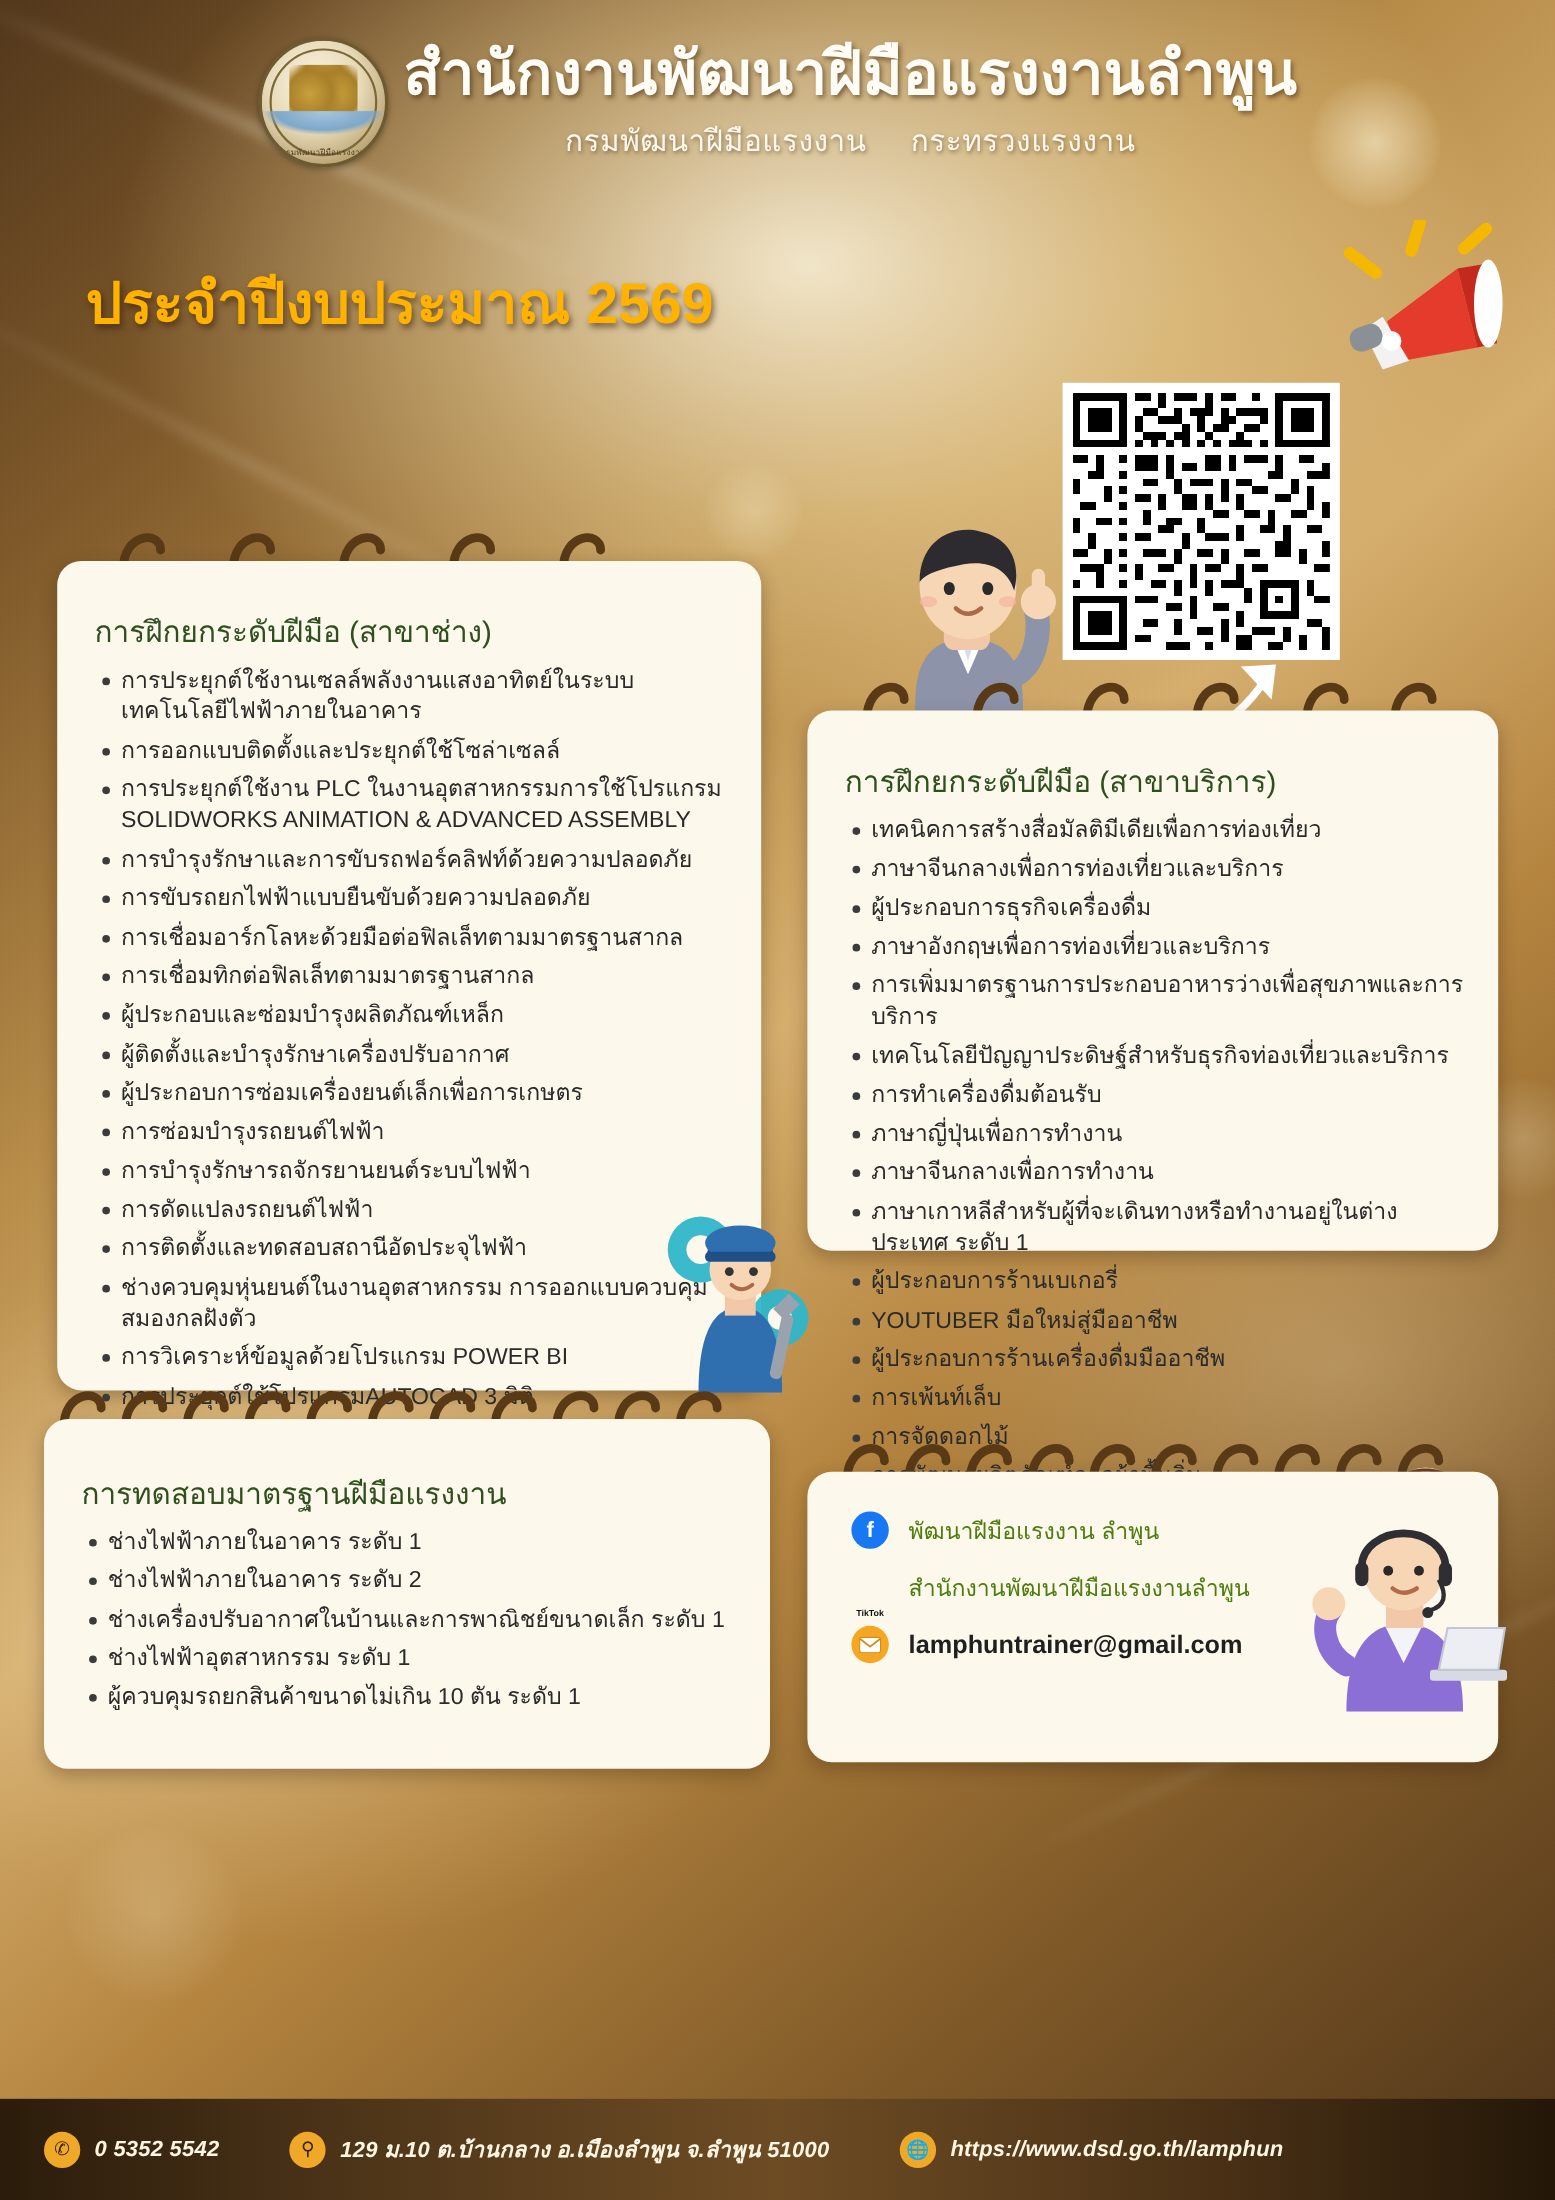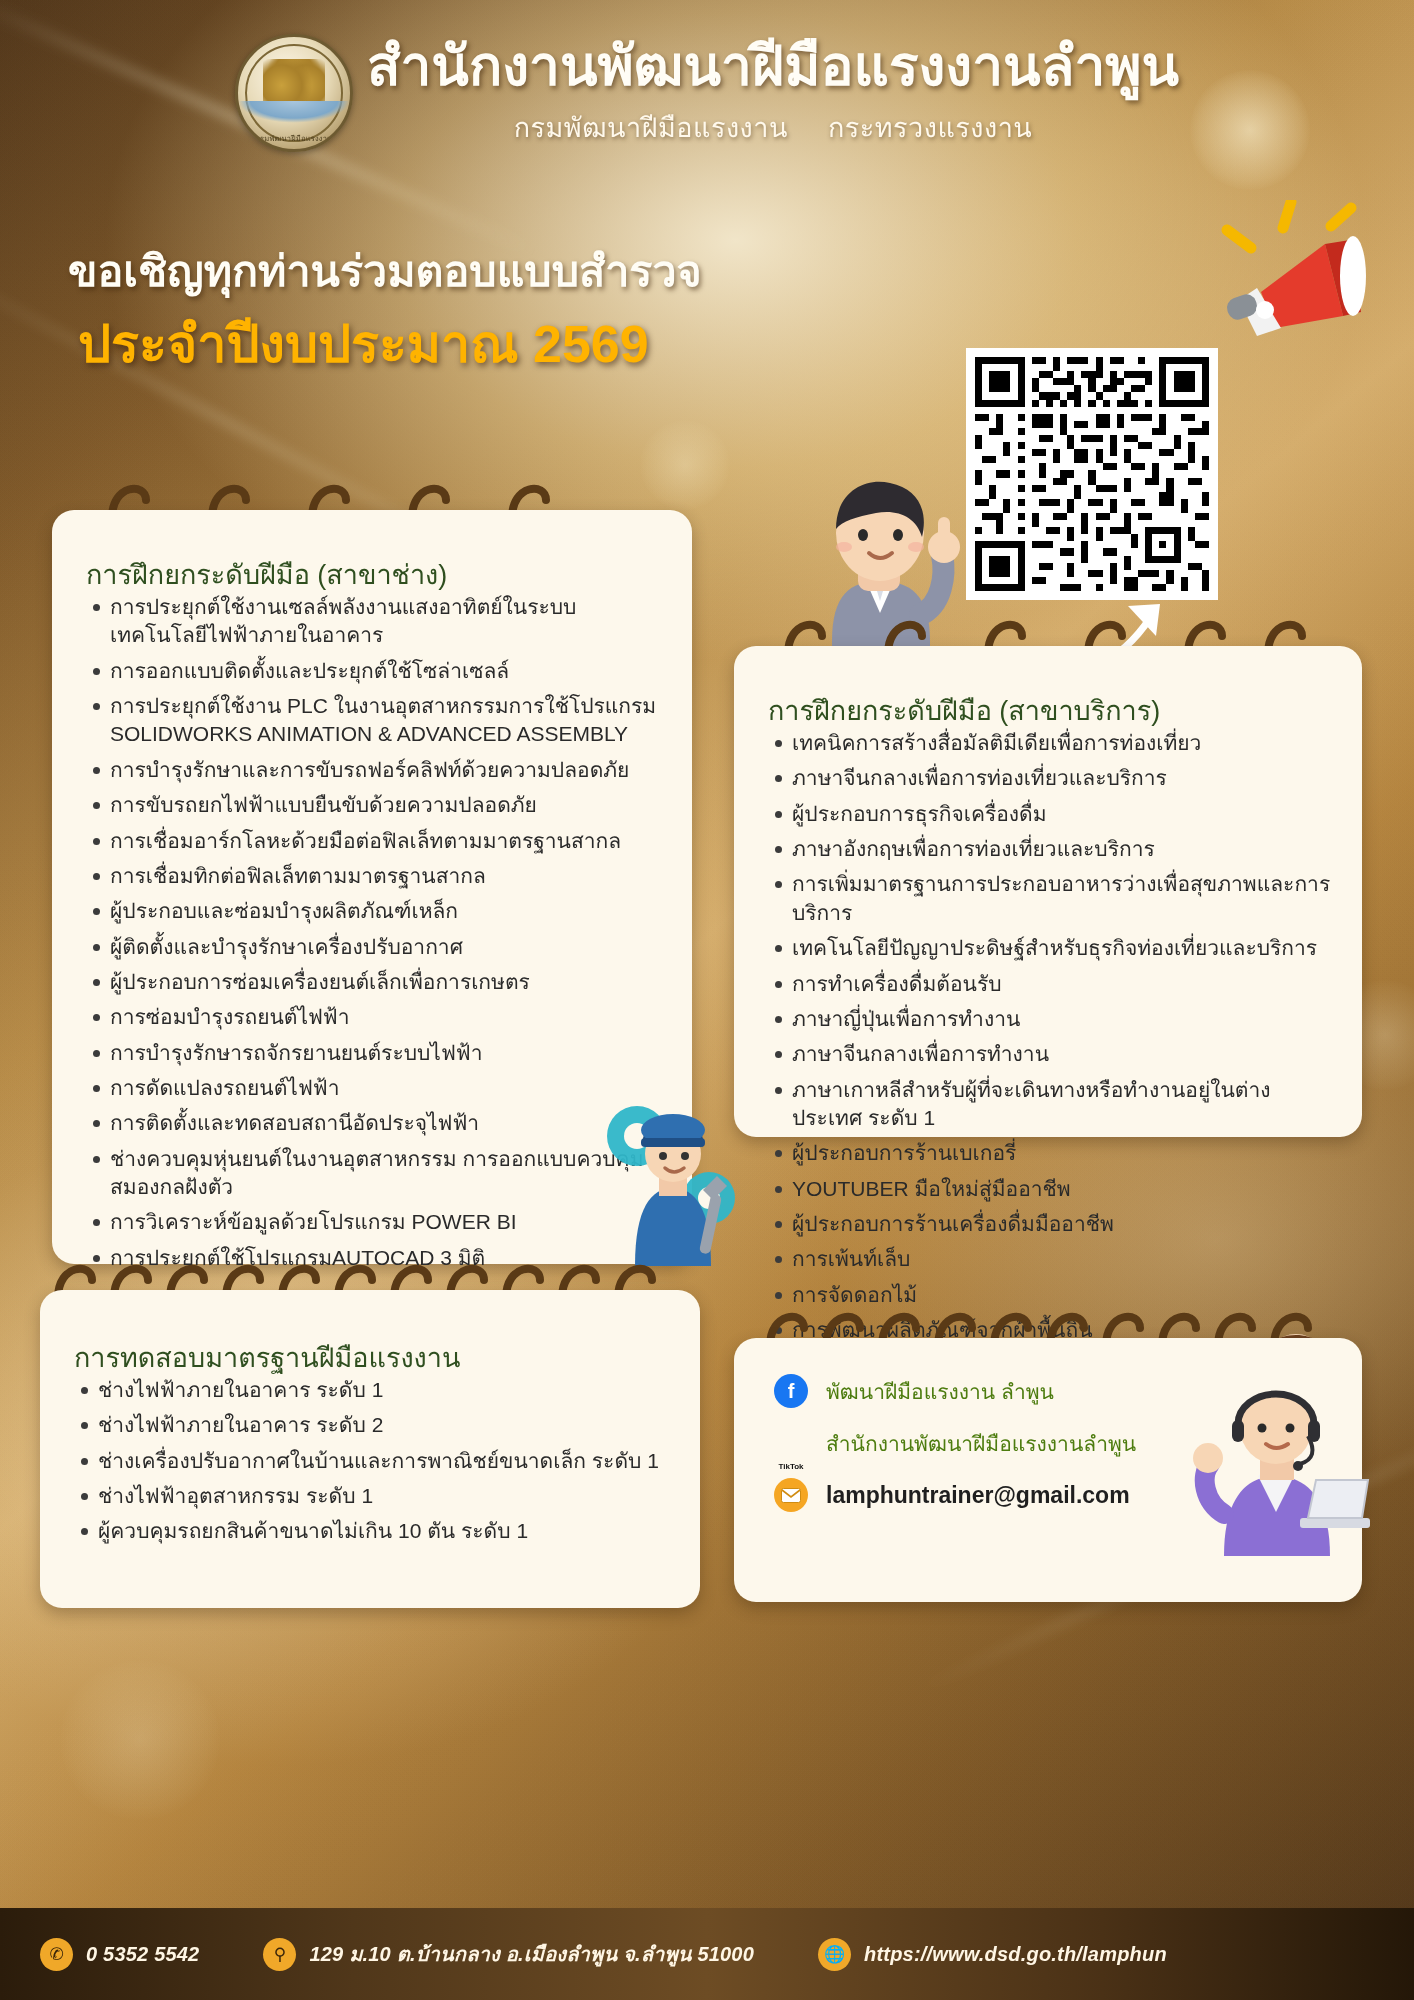--- a/index.html
+++ b/index.html
@@ -116,21 +116,21 @@
   
   .card {
     position: absolute;
     background: #fdf8ec;
     border-radius: 22px;
     box-shadow: 0 6px 16px rgba(50,30,10,0.30);
   }
   .card-title {
     font-size: 27px; font-weight: normal; color: #2f4f1f; line-height: 1.3;
   }
-  ul.items { list-style: none; }
+  ul.items { list-style: none; margin-top: 12px; }
   ul.items li {
     position: relative; padding-left: 24px; margin-bottom: 7px;
     font-size: 21px; color: #2a2a2a; line-height: 1.35;
   }
   ul.items li::before {
     content: ""; position: absolute; left: 7px; top: 11px;
     width: 7px; height: 7px; border-radius: 50%; background: #3b3b3b;
   }
 
   
@@ -212,21 +212,20 @@
   </g>
   <path d="M96 92 L160 44 L178 116 L110 128 Z" fill="#e43b2c"></path>
   <path d="M160 44 L185 40 L196 112 L178 116 Z" fill="#c32a1d"></path>
   <ellipse cx="188" cy="76" rx="13" ry="40" fill="#ffffff"></ellipse>
   <path d="M92 88 L116 128 L92 136 L74 100 Z" fill="#f2f2f2"></path>
   <rect x="62" y="96" width="30" height="22" rx="10" fill="#8a9096" transform="rotate(-20 77 107)"></rect>
   <circle cx="100" cy="110" r="9" fill="#ffffff"></circle>
 </svg>
 
 <div class="hero">
-  <div class="hero-l1">ขอเชิญทุกท่านร่วมตอบแบบสำรวจ</div>
   <div class="hero-l3">ประจำปีงบประมาณ 2569</div>
 </div>
 
 <div class="qr-box">
   <svg viewBox="0 0 33 33" shape-rendering="crispEdges">
     <rect width="33" height="33" fill="#fff"></rect>
     <g fill="#000">
 
       <rect x="0" y="0" width="7" height="1"></rect>
         <rect x="0" y="6" width="7" height="1"></rect>

